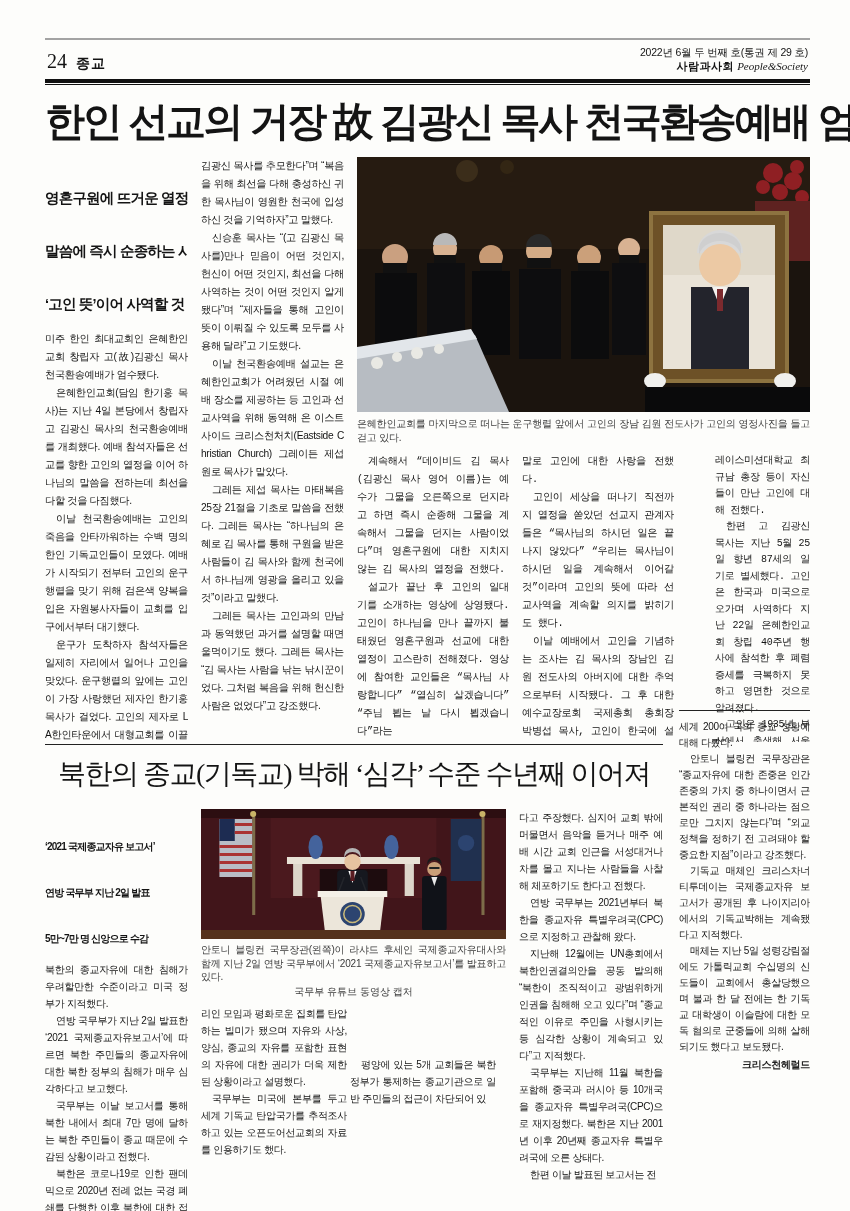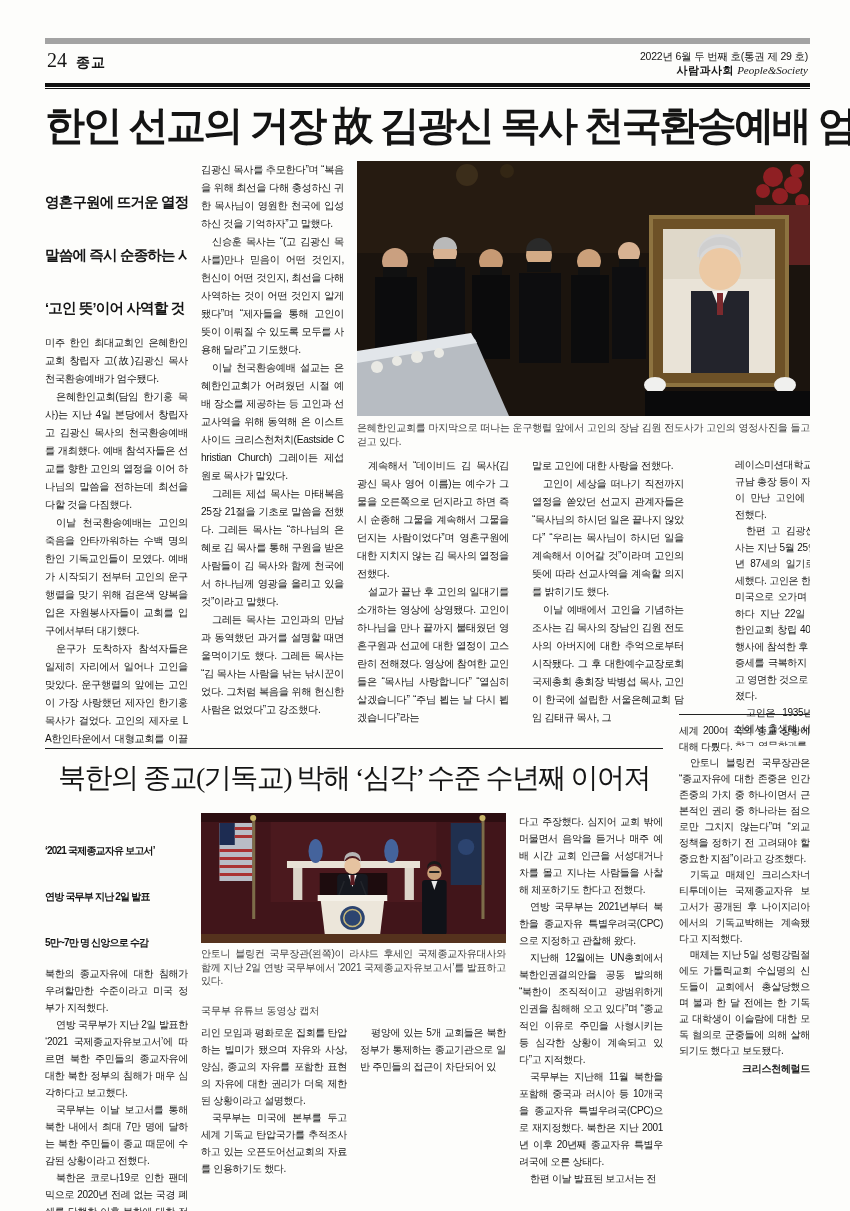--- a/index.html
+++ b/index.html
@@ -5,21 +5,21 @@
   html,body { margin:0; padding:0; }
   body {
     width:850px; height:1211px; background:#fdfdfb; color:#141414;
     font-family:"Liberation Sans","DejaVu Sans",sans-serif;
     position:relative; overflow:hidden;
     -webkit-font-smoothing:antialiased;
   }
   .sheet { position:absolute; left:45px; right:40px; top:0; }
 
   
-  .masthead { margin-top:38px; border-top:6px solid #a3a3a3; padding:5px 2px 6px 2px; display:flex; justify-content:space-between; align-items:flex-start; }
+  .masthead { margin-top:38px; border-top:2px solid #a3a3a3; padding:5px 2px 6px 2px; display:flex; justify-content:space-between; align-items:flex-end; }
   .mast-left { display:flex; align-items:baseline; gap:9px; }
   .page-num { font-size:20px; letter-spacing:0; font-weight:400; font-family:"Liberation Serif","DejaVu Serif",serif; }
   .section-name { font-size:14px; font-weight:700; letter-spacing:1px; }
   .mast-right { text-align:right; line-height:14px; }
   .issue-info { font-size:10.5px; letter-spacing:-0.2px; }
   .brand-line { font-size:11px; }
   .brand-ko { font-weight:700; letter-spacing:0.5px; }
   .brand-en { font-family:"Liberation Serif","DejaVu Serif",serif; font-style:italic; letter-spacing:0; }
   .rule-thick { border-top:4px solid #111; }
   .rule-thin  { border-top:1px solid #111; margin-top:1px; }
@@ -27,21 +27,21 @@
   
   .headline1 { margin:13px 0 13px 0; font-size:40px; font-weight:900; letter-spacing:-2.5px; text-align:center; white-space:nowrap; line-height:46px; }
 
   
   .article1 { display:flex; gap:13px; height:585px; overflow:hidden; }
   .a1-col { width:143px; flex:none; overflow:hidden; }
   .a1-right { flex:1; display:flex; flex-direction:column; overflow:hidden; }
   .photo1 { width:100%; height:255px; display:block; }
   .caption { font-size:10px; line-height:13.5px; color:#3a3a3a; letter-spacing:-0.2px; text-align:justify; }
   .caption1 { margin:5px 0 9px 0; }
-  .a1-bottom { display:flex; gap:23px; flex:1; overflow:hidden; }
+  .a1-bottom { display:flex; gap:13px; flex:1; overflow:hidden;font-family:Liberation Mono, monospace; }
   .a1-colw { width:152px; flex:none; overflow:hidden; }
   .a1-coln { width:123px; flex:none; overflow:hidden; }
 
   
   .intro { margin:2px 0 14px 0; }
   .intro .para { font-size:14.5px; font-weight:800; line-height:24px; letter-spacing:-0.8px; text-indent:0; text-align:left; word-break:keep-all; white-space:nowrap;margin-top:29px; }
   .intro2 .para { font-size:13.8px; line-height:23px; }
 
   
   .para { margin:0; font-size:10.2px; line-height:18px; letter-spacing:-0.3px; text-align:justify; text-indent:11px; word-break:break-all; }
@@ -50,22 +50,22 @@
 
   
   .article2 { display:flex; gap:16px; position:relative; height:468px; margin-top:2px; }
   .a2-left { width:618px; flex:none; border-top:1.5px solid #222; padding-top:7px; overflow:hidden; }
   .headline2 { font-family:"Liberation Serif","DejaVu Serif",serif; font-size:28px; font-weight:400; letter-spacing:-1.5px; text-align:center; margin:3px 0 16px 0; white-space:nowrap; }
   .a2-cols { display:flex; gap:13px; overflow:hidden; }
   .a2-col1 { width:143px; flex:none; overflow:hidden; }
   .a2-mid { width:305px; flex:none; }
   .photo2 { width:100%; height:130px; display:block; }
   .caption2-block { margin:4px 0 7px 0; }
-  .credit { text-align:left; font-size:10px; color:#3a3a3a; line-height:13px; margin-top:16px; }
-  .a2-midcols { display:flex; gap:13px; overflow:hidden; }
+  .credit { text-align:center; font-size:10px; color:#3a3a3a; line-height:13px; margin-top:1px; }
+  .a2-midcols { display:flex; gap:3px; overflow:hidden;align-items:center; }
   .a2-midcol { width:146px; flex:none; overflow:hidden; }
   .a2-col4 { width:144px; flex:none; overflow:hidden; }
   .article2 .para { font-size:10px; line-height:17px; }
   .a2-right { width:131px; flex:none; border-top:1.5px solid #222; margin-top:-34px; padding-top:8px; overflow:hidden; }
   .a2-right .para { font-size:10px; line-height:16px; }
   .byline { text-align:right; font-size:10px; font-weight:600; color:#222; margin-top:3px; letter-spacing:-0.3px; }
 </style>
 </head>
 <body>
 

